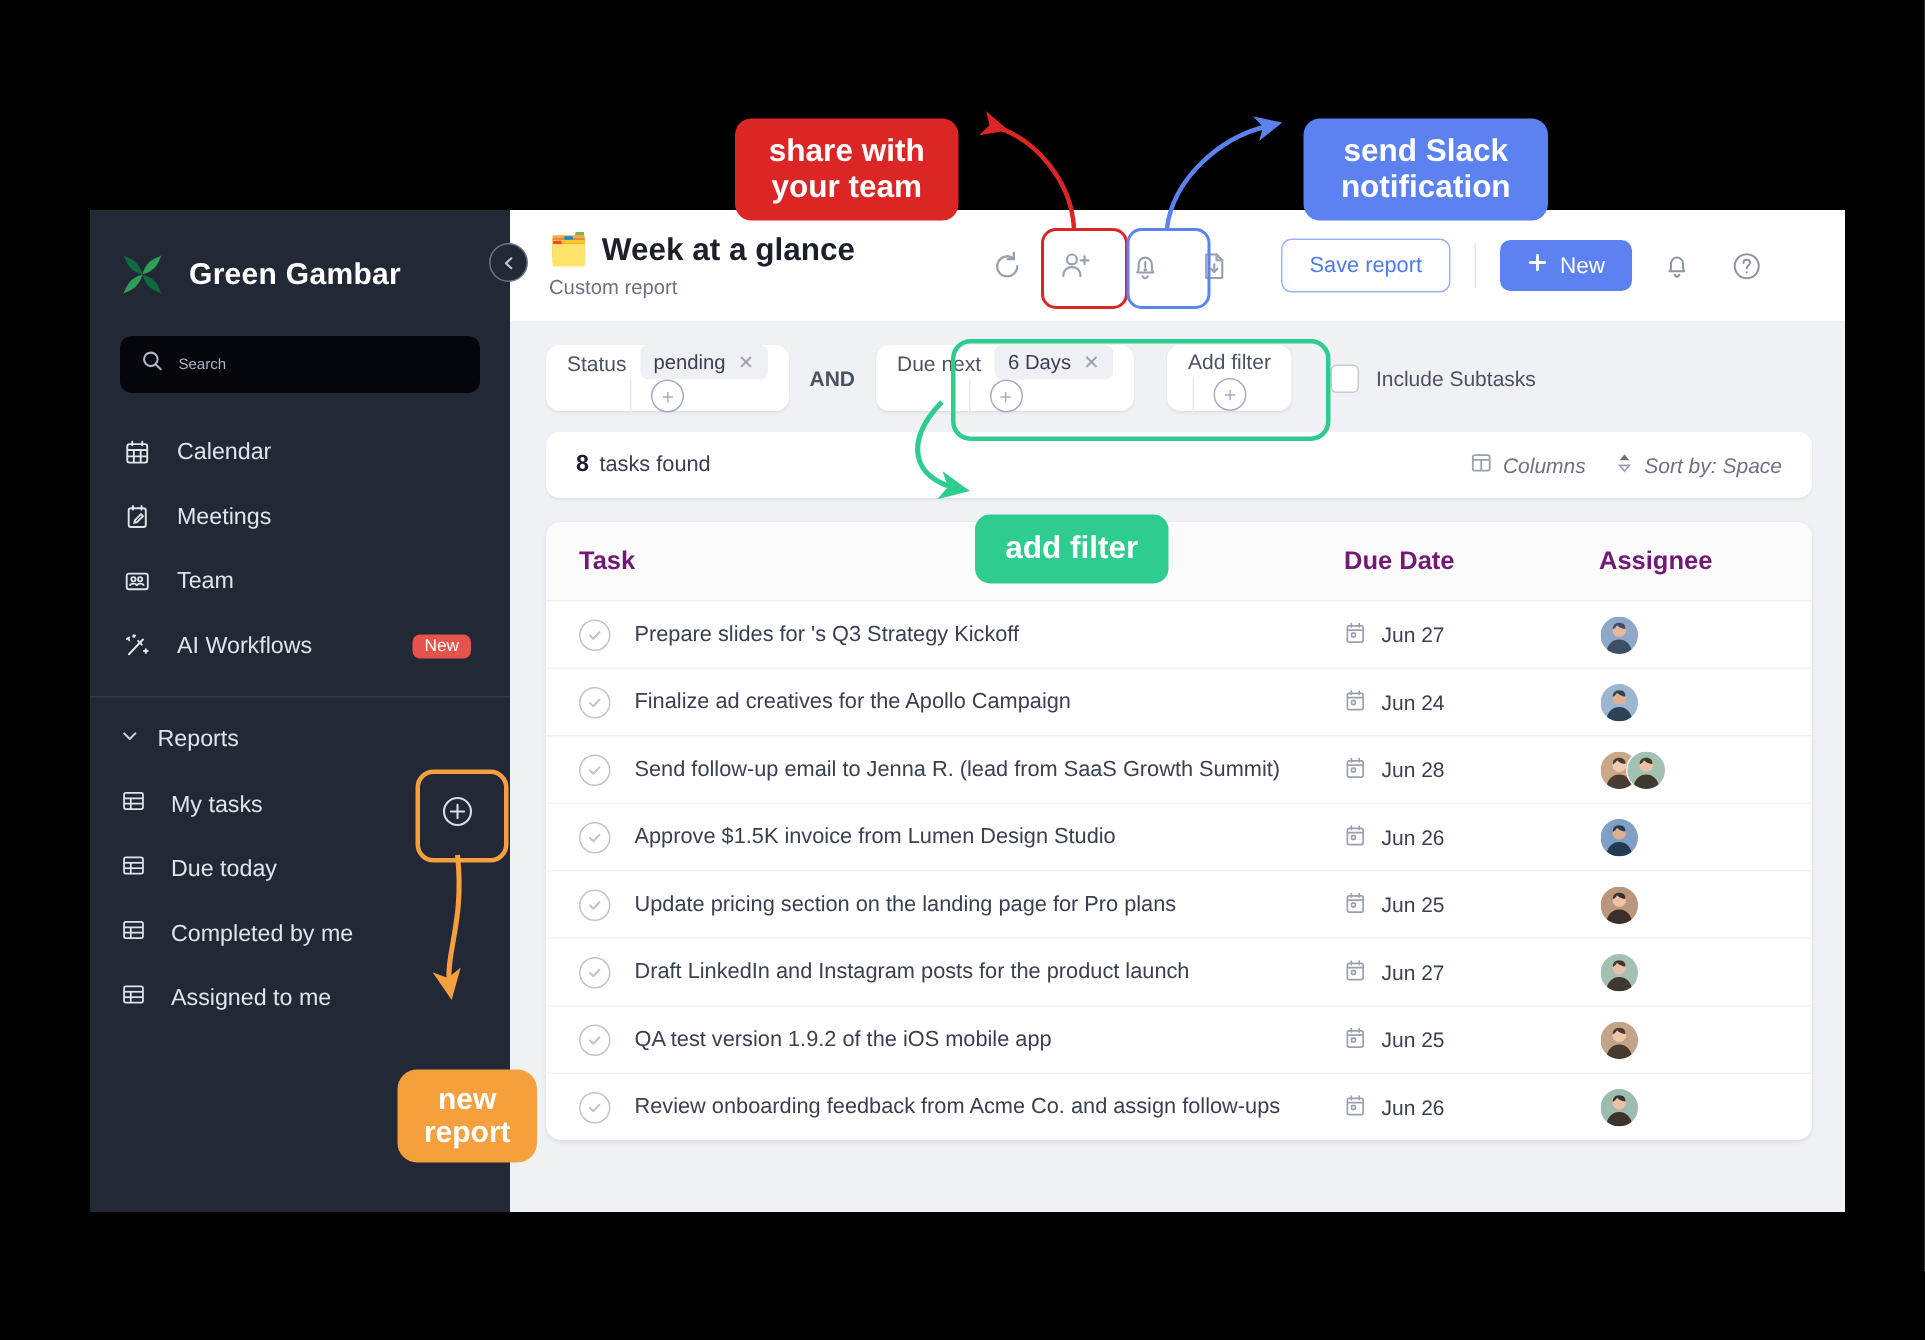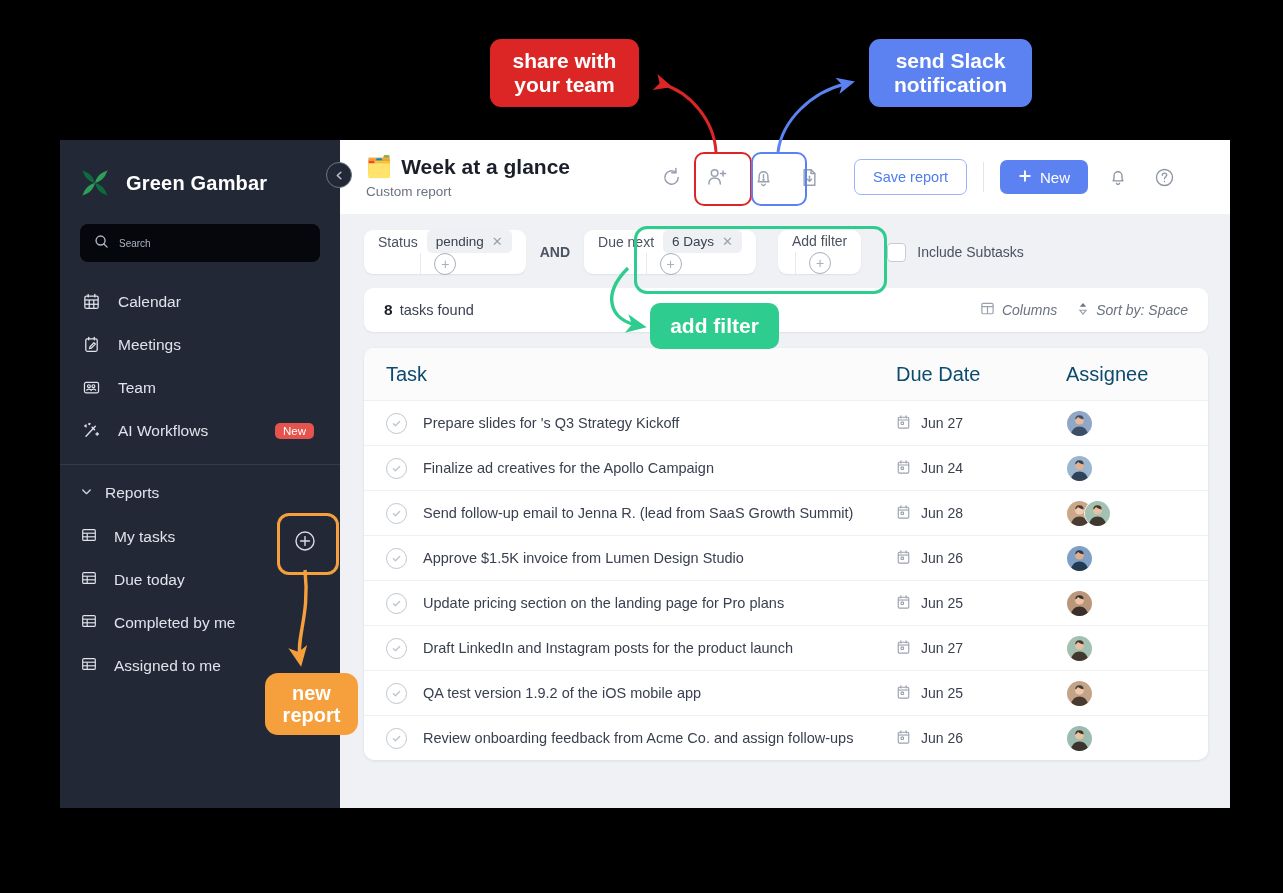--- a/index.html
+++ b/index.html
@@ -56,35 +56,35 @@
   
   .resbar{margin:14px 22px 0 24px;background:#fff;border-radius:9px;height:44px;display:flex;align-items:center;padding:0 20px;box-shadow:0 1px 2px rgba(20,25,40,.07);}
   .found{font-size:14.5px;color:#3a4050;}
   .found b{font-weight:bold;font-size:15.5px;color:#1b1f2a;margin-right:7px;}
   .resright{margin-left:auto;display:flex;align-items:center;gap:20px;color:#6b7280;font-size:14px;}
   .resright .it{display:flex;align-items:center;gap:7px;font-style:italic;}
 
   
   .tablecard{margin:16px 22px 0 24px;background:#fff;border-radius:10px;box-shadow:0 1px 3px rgba(20,25,40,.09);overflow:hidden;}
   .thead{display:flex;align-items:center;height:52px;padding:0 22px;border-bottom:1px solid #edeff3;background:#fbfbfc;}
-  .th{font-size:20px;font-weight:normal;color:#0c4a6e;}
+  .th{font-size:17px;font-weight:bold;color:#701a75;}
   .c-task{flex:1;min-width:0;}
   .c-due{width:170px;flex:0 0 170px;}
   .c-asg{width:120px;flex:0 0 120px;}
   .trow{display:flex;align-items:center;height:44px;padding:0 22px;border-bottom:1px solid #f0f1f5;}
   .trow:last-child{border-bottom:none;}
   .tname{display:flex;align-items:center;gap:16px;font-size:14.5px;color:#3a4050;min-width:0;}
   .check{width:19px;height:19px;border-radius:50%;border:1.3px solid #bfc5d0;display:flex;align-items:center;justify-content:center;flex:0 0 19px;color:#bfc5d0;}
   .due{display:flex;align-items:center;gap:10px;font-size:14px;color:#3a4050;}
   .avatars{display:flex;align-items:center;}
   .av{width:25px;height:25px;border-radius:50%;overflow:hidden;border:1.5px solid #fff;}
   .av:not(:first-child){margin-left:-9px;}
 
   
-  .callout{position:absolute;border-radius:11px;color:#fff;font-weight:bold;display:flex;align-items:center;justify-content:center;text-align:center;line-height:1.12;z-index:40;}
+  .callout{position:absolute;border-radius:11px;color:#fff;font-weight:bold;display:flex;align-items:center;justify-content:center;text-align:center;line-height:1.12;z-index:40;margin-top:40px;}
   .co-red{left:490px;top:39px;width:149px;height:68px;background:#dc2626;font-size:21px;}
   .co-blue{left:869px;top:39px;width:163px;height:68px;background:#5b82f0;font-size:21px;}
   .co-green{left:650px;top:303px;width:129px;height:46px;background:#2ecc8f;font-size:21px;border-radius:10px;}
   .co-orange{left:265px;top:673px;width:93px;height:62px;background:#f5a03c;font-size:20px;border-radius:13px;}
 
   .hl{position:absolute;border-radius:10px;z-index:35;}
   .hl-red{left:694px;top:152px;width:54px;height:50px;border:2.6px solid #dc2626;}
   .hl-blue{left:751px;top:152px;width:52px;height:50px;border:2.6px solid #5b82f0;}
   .hl-green{left:634px;top:226px;width:247px;height:62px;border:3px solid #2ecc8f;border-radius:13px;}
   .hl-orange{left:277px;top:513px;width:56px;height:56px;border:3px solid #f5a03c;border-radius:12px;}

